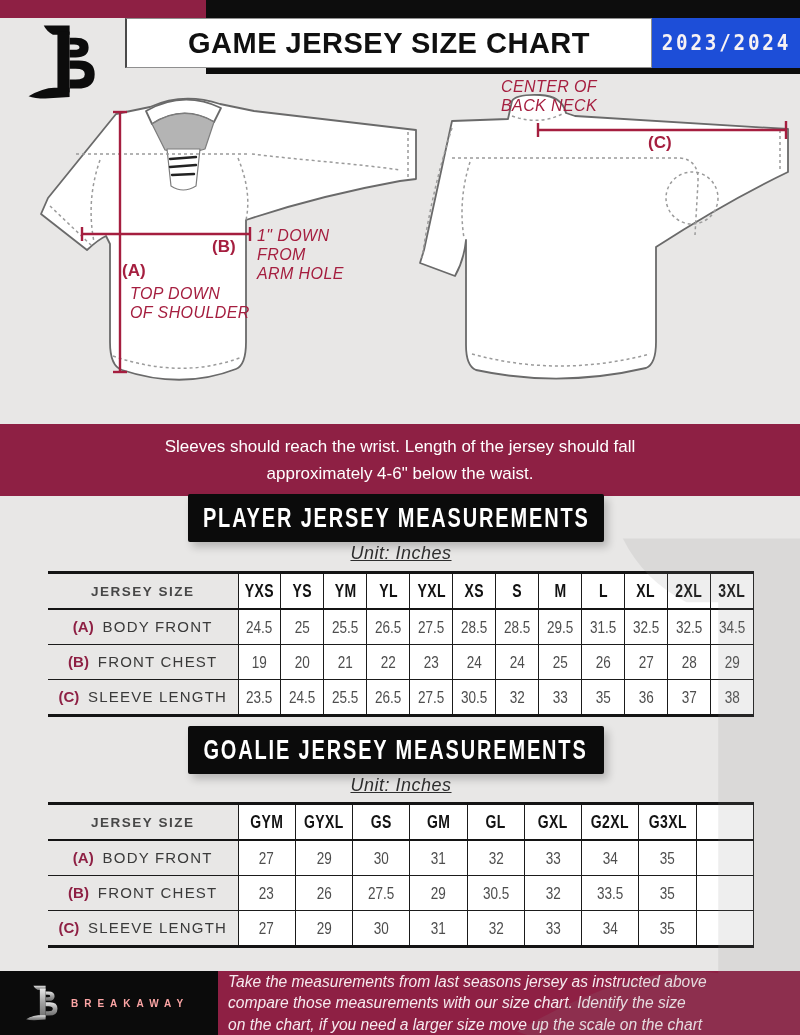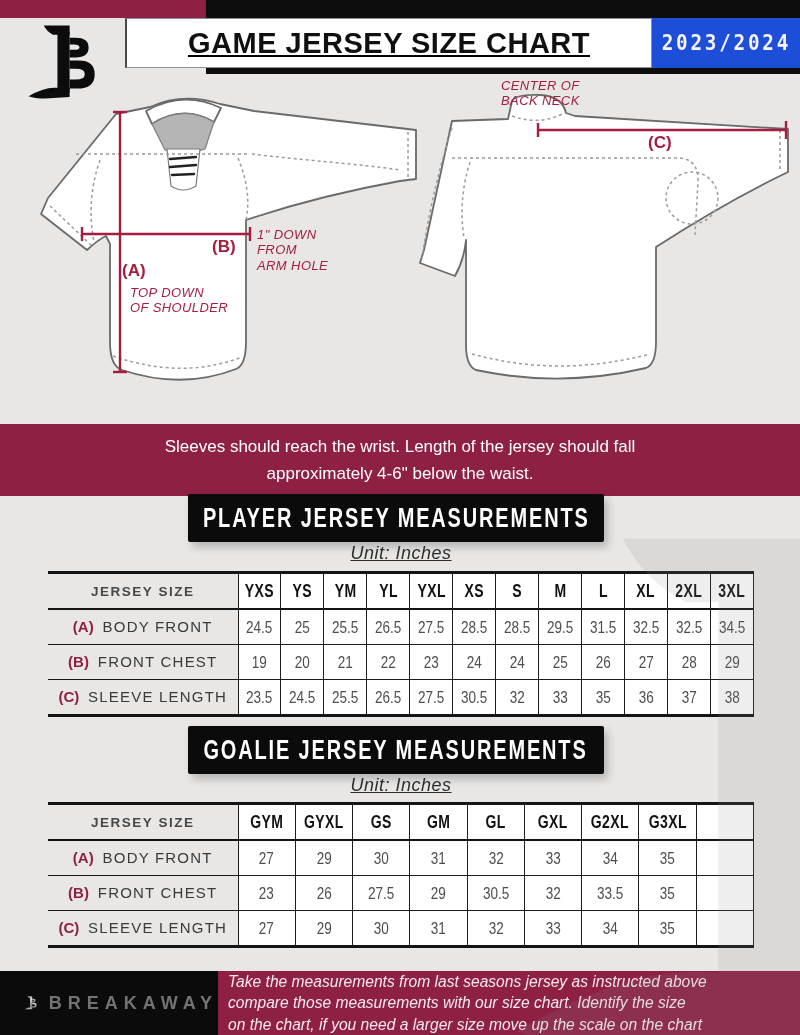--- a/index.html
+++ b/index.html
@@ -9,37 +9,37 @@
     -webkit-font-smoothing:antialiased;
   }
   .abs{position:absolute;}
 
   
   .black-backing{left:206px;top:0;width:594px;height:74px;background:#0d0d0d;}
   .maroon-strip{left:0;top:0;width:206px;height:18px;background:#8e2044;}
   .title-box{
     left:125px;top:18px;width:527px;height:50px;background:#ffffff;
     border:1px solid #8f8f8f;border-left:2px solid #4a4a4a;box-sizing:border-box;
-    display:flex;align-items:center;justify-content:center;text-decoration:underline;
+    display:flex;align-items:center;justify-content:center;
   }
   .title-box span{font-size:29px;font-weight:bold;color:#101010;letter-spacing:.5px;white-space:nowrap;}
   .season-box{
     left:652px;top:18px;width:148px;height:50px;background:#1d4ed8;
     display:flex;align-items:center;justify-content:center;
   }
   .season-box span{
     font-family:"DejaVu Sans Mono",monospace;font-weight:bold;color:#f7f2f4;
     font-size:21px;letter-spacing:3px;display:inline-block;transform:scaleX(.92);white-space:nowrap;
   }
   .logo-header{left:24px;top:24px;}
 
   
   .ann{color:#a51e3f;white-space:pre-line;}
   .ann.letter{font-weight:bold;font-size:17px;font-style:normal;}
-  .ann.note{font-style:italic;font-size:13px;line-height:1.18;letter-spacing:.4px;}
+  .ann.note{font-style:italic;font-size:16px;line-height:1.18;letter-spacing:.4px;}
 
   
   .notice{
     left:0;top:424px;width:800px;height:72px;background:#8e2044;color:#ffffff;
     display:flex;align-items:center;justify-content:center;text-align:center;
     font-size:17px;line-height:1.6;white-space:pre-line;
   }
 
   
   .sec-banner{
@@ -75,21 +75,21 @@
   .rt{color:#3a3a3a;font-size:15px;letter-spacing:1.2px;}
 
   
   .watermark{left:470px;top:528px;opacity:.14;z-index:6;pointer-events:none;}
 
   
   .footer-black{
     left:0;top:971px;width:218px;height:64px;background:#0b0b0b;
     display:flex;align-items:center;padding-left:24px;box-sizing:border-box;gap:11px;z-index:3;
   }
-  .brand{color:#737373;font-size:18px;font-weight:bold;letter-spacing:6px;white-space:nowrap;}
+  .brand{color:#fca5a5;font-size:10px;font-weight:bold;letter-spacing:6px;white-space:nowrap;}
   .footer-maroon{
     left:218px;top:971px;width:582px;height:64px;background:#8e2044;
     color:#f6e9ee;font-size:15.6px;line-height:1.38;display:flex;align-items:center;
     padding-left:10px;box-sizing:border-box;white-space:pre-line;z-index:3;font-style:italic;
   }
 </style>
 </head>
 <body>
 
 <div class="page">

